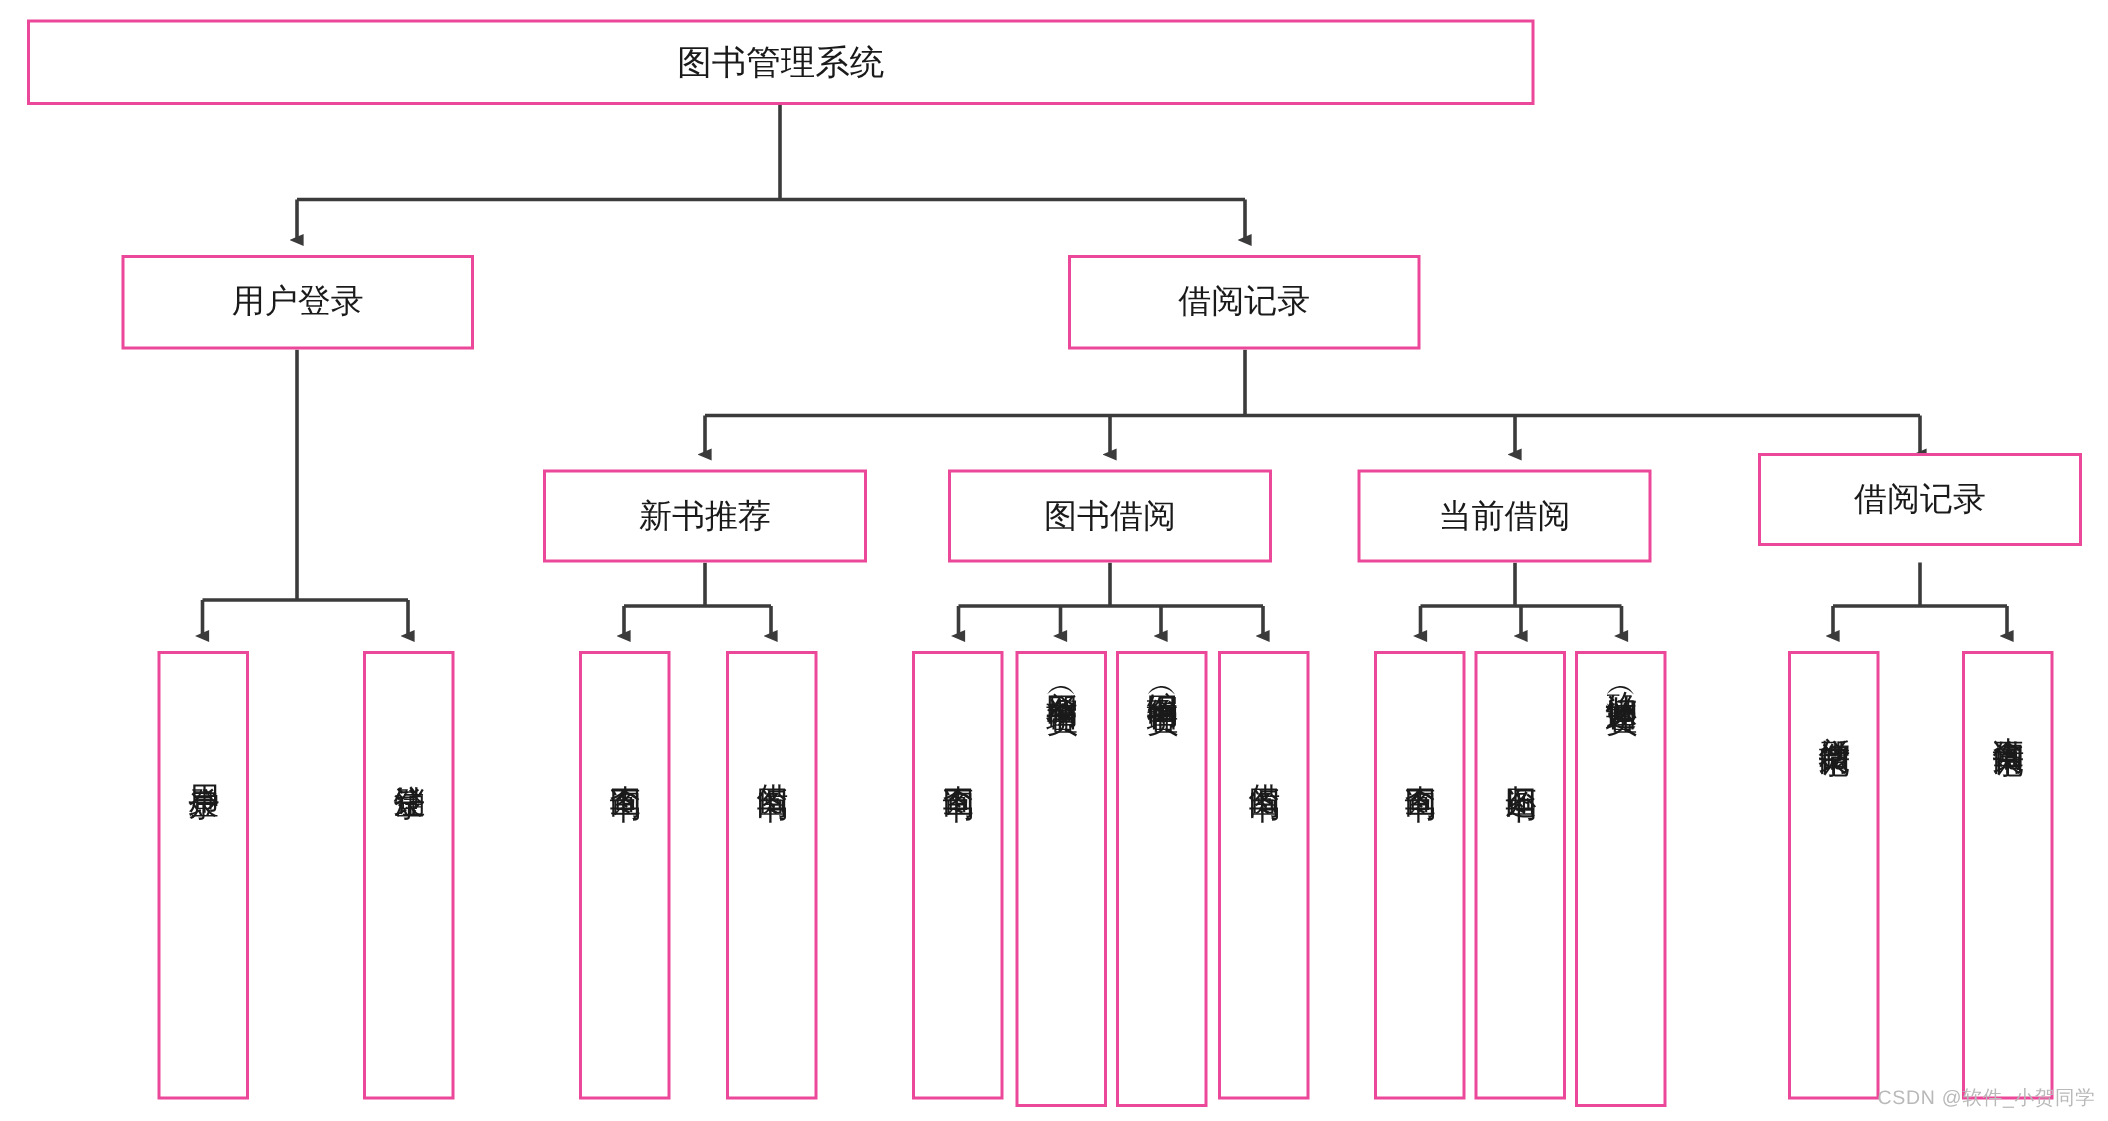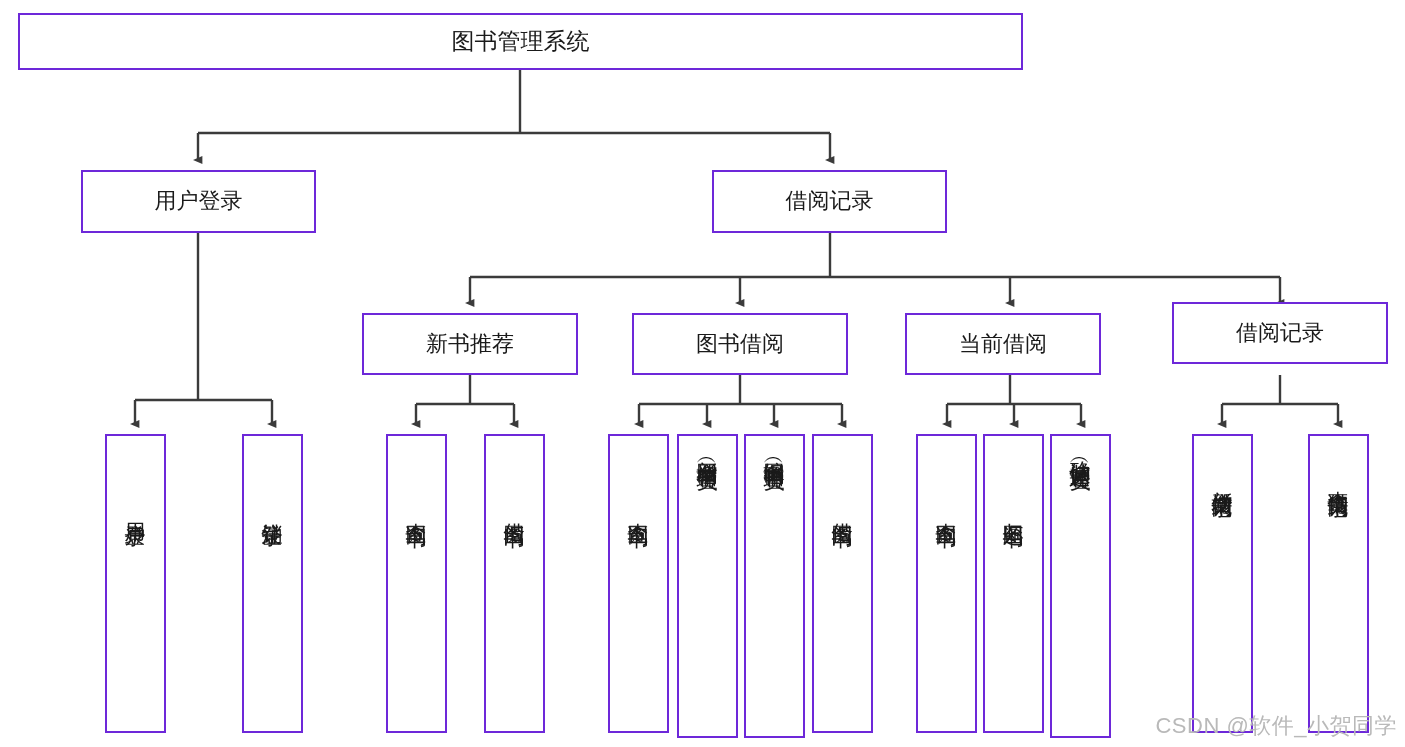--- a/index.html
+++ b/index.html
@@ -20,21 +20,21 @@
     left: 0;
     top: 0;
     width: 1405px;
     height: 747px;
     pointer-events: none;
   }
   .node {
     position: absolute;
     box-sizing: border-box;
     background: #ffffff;
-    border: 2px solid #6d28d9;
+    border: 2px solid #ec4899;
     display: flex;
     align-items: center;
     justify-content: center;
     color: #1a1a1a;
   }
   .node .label {
     display: block;
     text-align: center;
     line-height: 1.12;
     white-space: pre;
@@ -57,21 +57,21 @@
     text-orientation: upright;
     font-size: 21px;
     line-height: 1;
     letter-spacing: 1.5px;
     white-space: nowrap;
   }
   .watermark {
     position: absolute;
     right: 8px;
     bottom: 6px;
-    font-size: 22px;
+    font-size: 13px;
     color: #b9b9b9;
     letter-spacing: 0.5px;
     white-space: nowrap;
   }
 </style>
 </head>
 <body>
 
 <div id="canvas">
 

